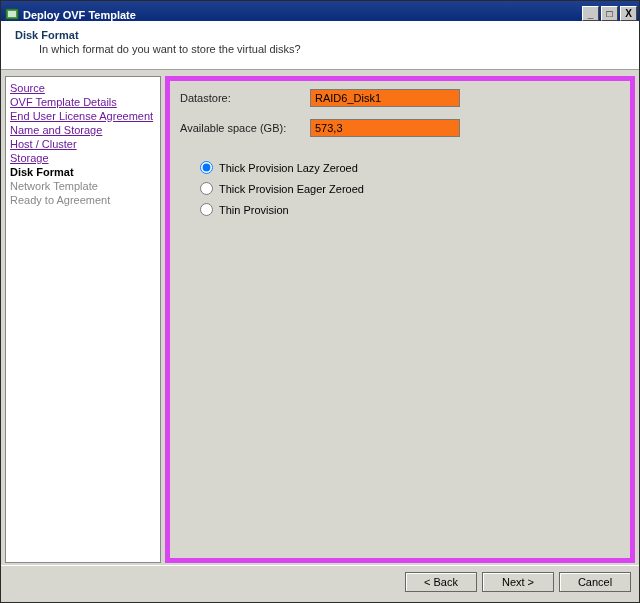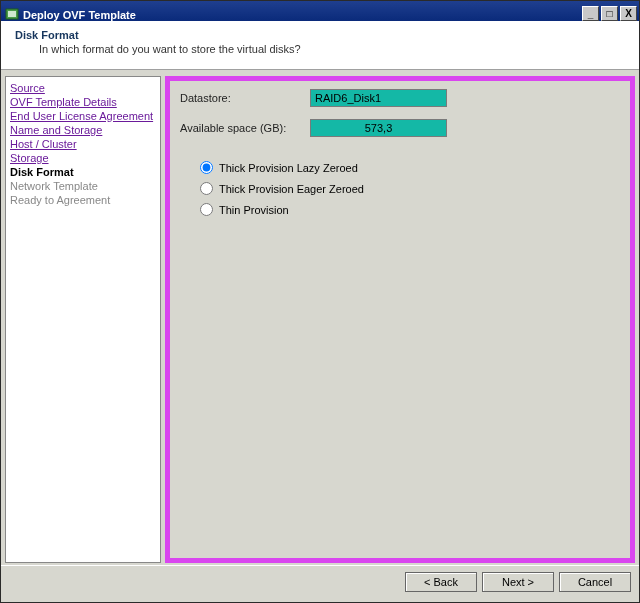--- a/index.html
+++ b/index.html
@@ -110,28 +110,28 @@
   .field-row {
     display: flex;
     align-items: center;
     margin-bottom: 12px;
   }
   .field-row .label {
     width: 130px;
     color: #222;
   }
   .field-row .value-box {
-    width: 137px;
+    width: 150px;
     padding: 2px 4px;
     border: 1px solid #7a7a7a;
-    background: #14b8a6;
+    background: #f97316;
     color: #000;
     box-sizing: border-box;
   }
-  .field-row .value-box.right { text-align: center; }
+  .field-row .value-box.right { text-align: left; }
   .radio-group { margin-top: 24px; padding-left: 20px; }
   .radio-row {
     display: flex;
     align-items: center;
     margin-bottom: 8px;
     cursor: pointer;
   }
   .radio-row input[type=radio] { margin: 0 6px 0 0; }
   
   .button-row {

